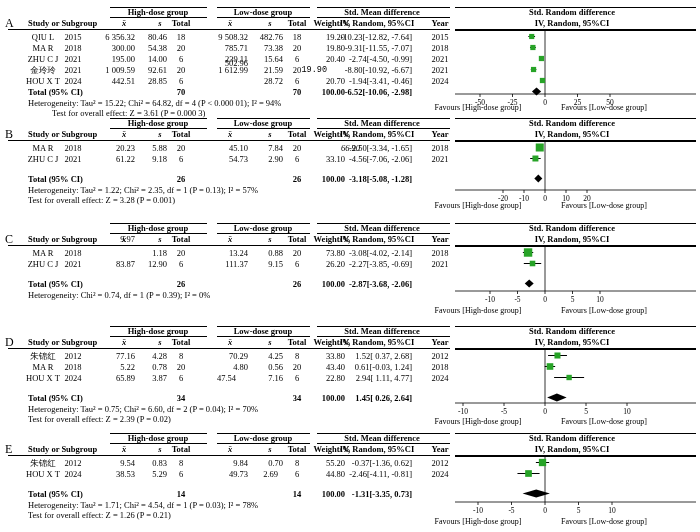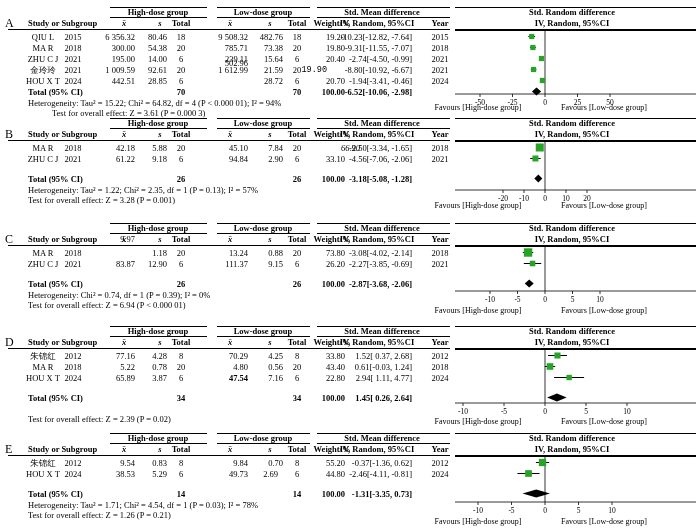--- a/index.html
+++ b/index.html
@@ -156,35 +156,35 @@
       <span class="t b it c" style="left: 270px; top: 12px;">s</span>
       <span class="t b c" style="left: 297px; top: 12px;">Total</span>
       <span class="t b c" style="left: 332px; top: 12px;">Weight/%</span>
       <span class="t b c" style="left: 377px; top: 12px;">IV, Random, 95%CI</span>
       <span class="t b c" style="left: 440px; top: 12px;">Year</span>
       <span class="t b c" style="left: 572px; top: 12px;">IV, Random, 95%CI</span>
       <div class="ln" style="left: 8px; top: 23px; width: 442px; height: 1px;"></div>
       <div class="ln" style="left: 455px; top: 23px; width: 241px; height: 2px;"></div>
       <span class="t c" style="left: 43px; top: 26px;">MA R</span>
       <span class="t c" style="left: 73px; top: 26px;">2018</span>
-      <span class="t r" style="left: 135px; top: 26px;">42.18</span>
+      <span class="t r" style="left: 135px; top: 26px;">20.23</span>
       <span class="t r" style="left: 167px; top: 26px;">5.88</span>
       <span class="t c" style="left: 181px; top: 26px;">20</span>
       <span class="t r" style="left: 248px; top: 26px;">45.10</span>
       <span class="t r" style="left: 283px; top: 26px;">7.84</span>
       <span class="t c" style="left: 297px; top: 26px;">20</span>
       <span class="t r" style="left: 360px; top: 26px; font-style: italic;">66.90</span>
       <span class="t r" style="left: 412px; top: 26px;">-2.50[-3.34, -1.65]</span>
       <span class="t c" style="left: 440px; top: 26px;">2018</span>
       <span class="t c" style="left: 43px; top: 37px;">ZHU C J</span>
       <span class="t c" style="left: 73px; top: 37px;">2021</span>
       <span class="t r" style="left: 135px; top: 37px;">61.22</span>
       <span class="t r" style="left: 167px; top: 37px;">9.18</span>
       <span class="t c" style="left: 181px; top: 37px;">6</span>
-      <span class="t r" style="left: 248px; top: 37px;">94.84</span>
+      <span class="t r" style="left: 248px; top: 37px;">54.73</span>
       <span class="t r" style="left: 283px; top: 37px;">2.90</span>
       <span class="t c" style="left: 297px; top: 37px;">6</span>
       <span class="t r" style="left: 345px; top: 37px;">33.10</span>
       <span class="t r" style="left: 412px; top: 37px;">-4.56[-7.06, -2.06]</span>
       <span class="t c" style="left: 440px; top: 37px;">2021</span>
       <span class="t b" style="left: 28px; top: 57px;">Total (95% CI)</span>
       <span class="t b c" style="left: 181px; top: 57px;">26</span>
       <span class="t b c" style="left: 297px; top: 57px;">26</span>
       <span class="t b r" style="left: 345px; top: 57px;">100.00</span>
       <span class="t b r" style="left: 412px; top: 57px;">-3.18[-5.08, -1.28]</span>
@@ -259,21 +259,20 @@
       <span class="t c" style="left: 297px; top: 37px;">6</span>
       <span class="t r" style="left: 345px; top: 37px;">26.20</span>
       <span class="t r" style="left: 412px; top: 37px;">-2.27[-3.85, -0.69]</span>
       <span class="t c" style="left: 440px; top: 37px;">2021</span>
       <span class="t b" style="left: 28px; top: 57px;">Total (95% CI)</span>
       <span class="t b c" style="left: 181px; top: 57px;">26</span>
       <span class="t b c" style="left: 297px; top: 57px;">26</span>
       <span class="t b r" style="left: 345px; top: 57px;">100.00</span>
       <span class="t b r" style="left: 412px; top: 57px;">-2.87[-3.68, -2.06]</span>
       <span class="t" style="left: 28px; top: 68px;">Heterogeneity:  Chi² = 0.74,  df = 1 (P = 0.39);  I² = 0%</span>
-      <span class="t" style="left: 28px; top: 78px;">Test for overall effect:  Z = 6.94 (P &lt; 0.000 01)</span>
       <svg width="270" height="103" style="left: 430px; top: 0px;">
         <line x1="115" y1="24" x2="115" y2="69" stroke="#000000" stroke-width="0.8"></line>
         <line x1="25" y1="69" x2="266" y2="69" stroke="#000000" stroke-width="0.8"></line>
         <line x1="60" y1="69" x2="60" y2="72" stroke="#000000" stroke-width="0.8"></line>
         <text x="60" y="80" text-anchor="middle" font-size="7.5" fill="#000">-10</text>
         <line x1="87.5" y1="69" x2="87.5" y2="72" stroke="#000000" stroke-width="0.8"></line>
         <text x="87.5" y="80" text-anchor="middle" font-size="7.5" fill="#000">-5</text>
         <line x1="115" y1="69" x2="115" y2="72" stroke="#000000" stroke-width="0.8"></line>
         <text x="115" y="80" text-anchor="middle" font-size="7.5" fill="#000">0</text>
         <line x1="142.5" y1="69" x2="142.5" y2="72" stroke="#000000" stroke-width="0.8"></line>
@@ -335,31 +334,32 @@
       <span class="t r" style="left: 283px; top: 37px;">0.56</span>
       <span class="t c" style="left: 297px; top: 37px;">20</span>
       <span class="t r" style="left: 345px; top: 37px;">43.40</span>
       <span class="t r" style="left: 412px; top: 37px;">0.61[-0.03, 1.24]</span>
       <span class="t c" style="left: 440px; top: 37px;">2018</span>
       <span class="t c" style="left: 43px; top: 48px;">HOU X T</span>
       <span class="t c" style="left: 73px; top: 48px;">2024</span>
       <span class="t r" style="left: 135px; top: 48px;">65.89</span>
       <span class="t r" style="left: 167px; top: 48px;">3.87</span>
       <span class="t c" style="left: 181px; top: 48px;">6</span>
-      <span class="t r" style="left: 248px; top: 48px; font-weight: bold;">47.54</span>
+      <span class="t r" style="left: 236px; top: 48px;">47.54</span>
       <span class="t r" style="left: 283px; top: 48px;">7.16</span>
       <span class="t c" style="left: 297px; top: 48px;">6</span>
       <span class="t r" style="left: 345px; top: 48px;">22.80</span>
       <span class="t r" style="left: 412px; top: 48px;">2.94[ 1.11, 4.77]</span>
       <span class="t c" style="left: 440px; top: 48px;">2024</span>
       <span class="t b" style="left: 28px; top: 68px;">Total (95% CI)</span>
       <span class="t b c" style="left: 181px; top: 68px;">34</span>
       <span class="t b c" style="left: 297px; top: 68px;">34</span>
       <span class="t b r" style="left: 345px; top: 68px;">100.00</span>
       <span class="t b r" style="left: 412px; top: 68px;">1.45[ 0.26,  2.64]</span>
+      <span class="t" style="left: 28px; top: 79px;">Heterogeneity:  Tau² = 0.75;  Chi² = 6.60,  df = 2 (P = 0.04);  I² = 70%</span>
       <span class="t" style="left: 28px; top: 89px;">Test for overall effect:  Z = 2.39 (P = 0.02)</span>
       <svg width="270" height="107" style="left: 430px; top: 0px;">
         <line x1="115" y1="24" x2="115" y2="78" stroke="#000000" stroke-width="0.8"></line>
         <line x1="25" y1="78" x2="266" y2="78" stroke="#000000" stroke-width="0.8"></line>
         <line x1="33" y1="78" x2="33" y2="81" stroke="#000000" stroke-width="0.8"></line>
         <text x="33" y="89" text-anchor="middle" font-size="7.5" fill="#000">-10</text>
         <line x1="74" y1="78" x2="74" y2="81" stroke="#000000" stroke-width="0.8"></line>
         <text x="74" y="89" text-anchor="middle" font-size="7.5" fill="#000">-5</text>
         <line x1="115" y1="78" x2="115" y2="81" stroke="#000000" stroke-width="0.8"></line>
         <text x="115" y="89" text-anchor="middle" font-size="7.5" fill="#000">0</text>

